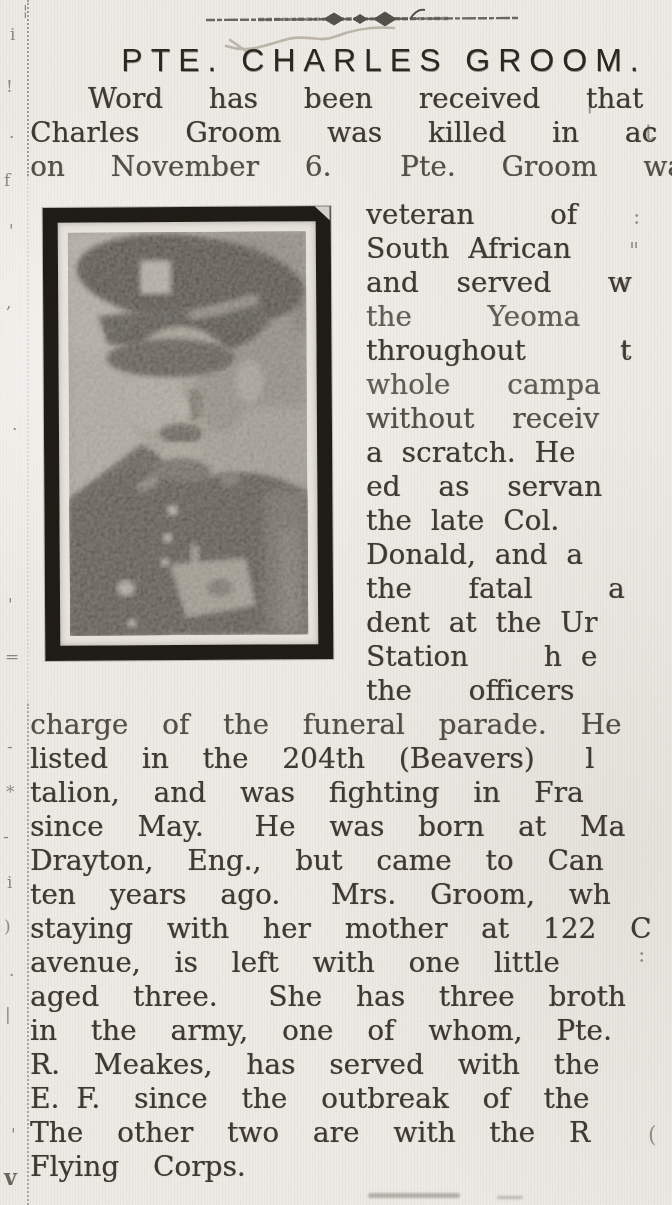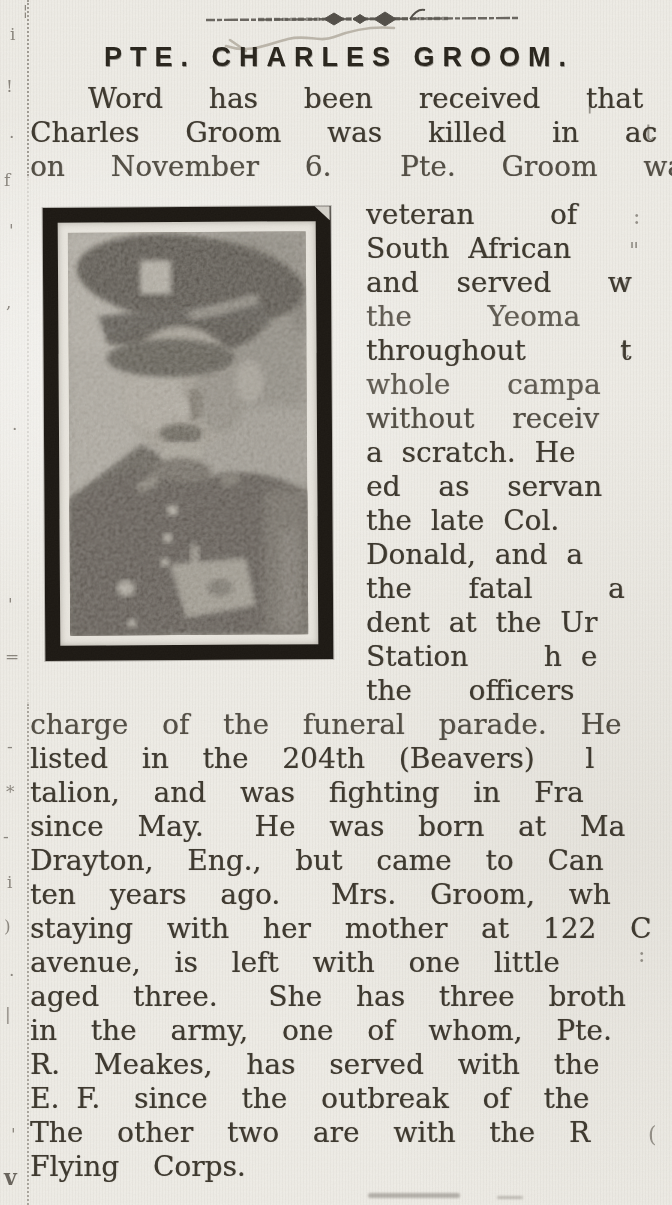--- a/index.html
+++ b/index.html
@@ -19,24 +19,25 @@
   }
   .abs{position:absolute;}
   
   .ornament{left:198px;top:4px;width:350px;height:30px;}
   
   .handmark{left:212px;top:18px;width:200px;height:42px;opacity:.8;}
   
   .headline{
     left:104px;top:42px;width:560px;
     font-family:"Liberation Sans", sans-serif;
-    font-weight:bold;font-size:27px;letter-spacing:8px;
+    font-weight:normal;font-size:32px;letter-spacing:8px;
     color:#26221a;white-space:pre;
     filter:blur(.4px);
     text-shadow:.5px .5px 0 rgba(38,34,26,.45);
+    text-align:center;
   }
   
   .col{filter:blur(.32px);}
   .line{height:34px;line-height:34px;white-space:pre;font-size:28px;
         text-shadow:.4px .4px .7px rgba(52,46,38,.55);}
   .intro{left:30px;top:82px;width:650px;word-spacing:14px;}
   .intro .line:first-child{padding-left:58px;}
   .sidecol{left:366px;top:198px;width:310px;word-spacing:10px;}
   .bodycol{left:30px;top:708px;width:650px;word-spacing:8px;}
   .dim{opacity:.8;}

